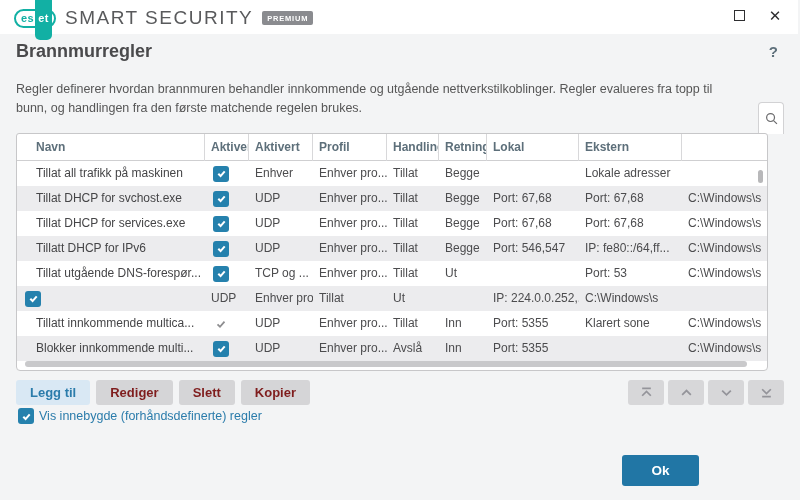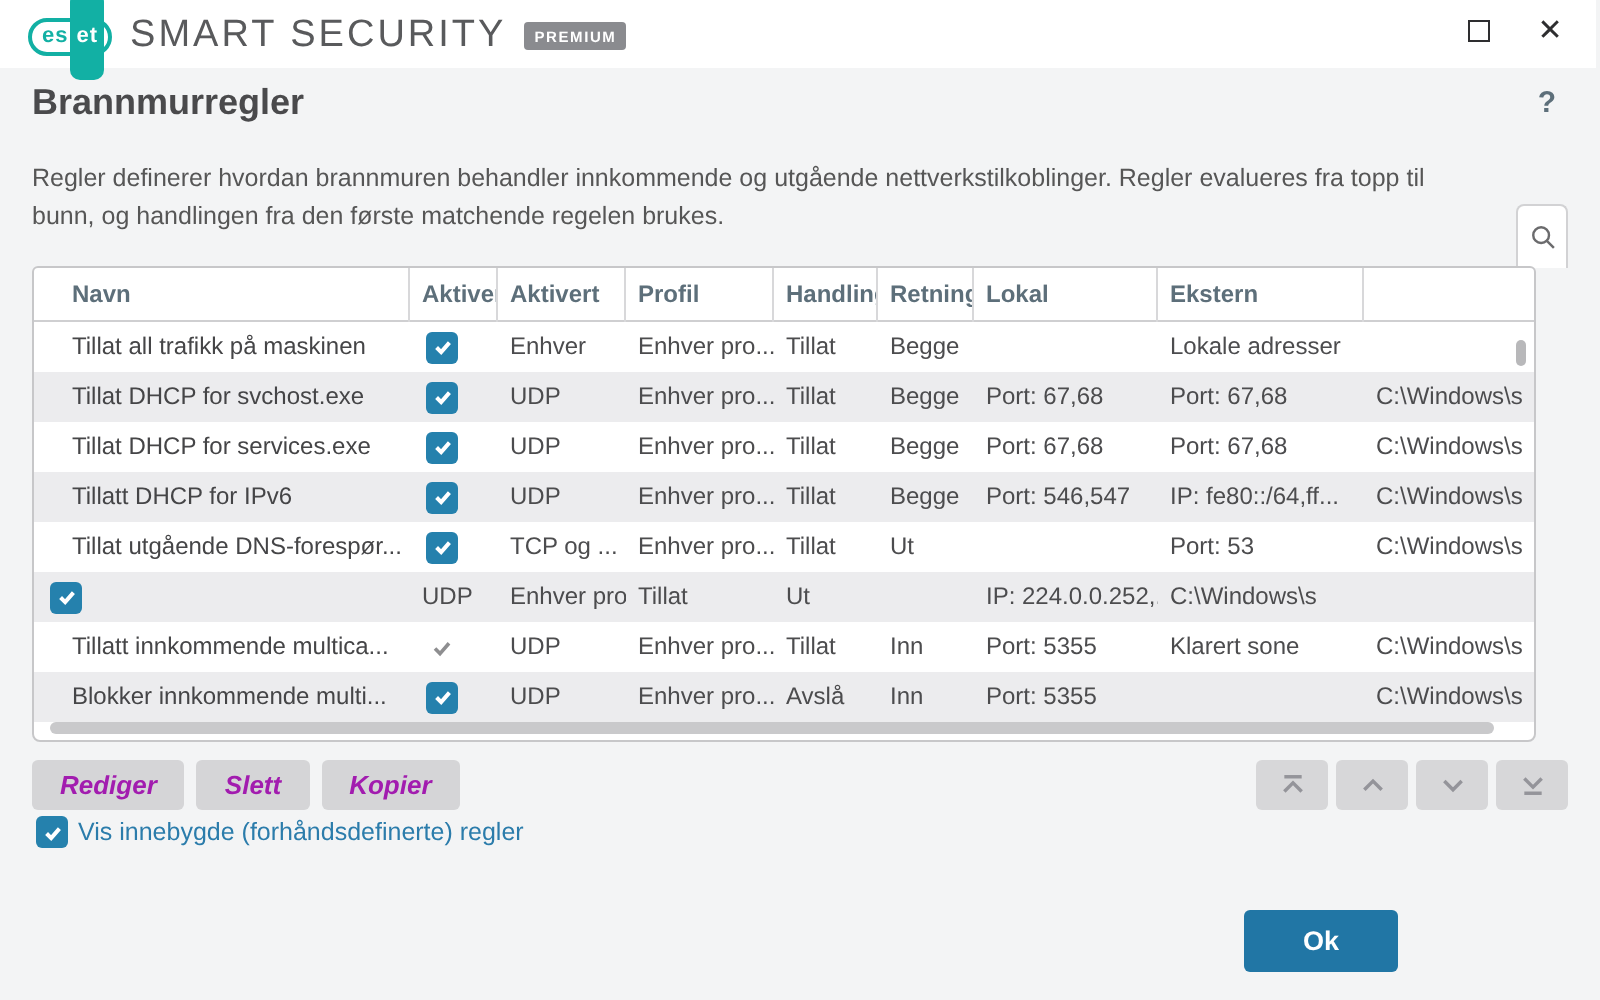--- a/index.html
+++ b/index.html
@@ -45,21 +45,21 @@
   .td.c0 { padding-left:19px; color:#454547; }
   .cbx { display:inline-flex; width:16px; height:16px; background:#2581ad; border-radius:3px; align-items:center; justify-content:center; vertical-align:middle; margin-left:2px; }
   .cbx svg { width:11px; height:11px; stroke:#fff; stroke-width:2.2; fill:none; }
   .graycheck { width:12px; height:12px; stroke:#8e8e90; stroke-width:1.8; fill:none; vertical-align:middle; margin-left:4px; }
   .vscroll { position:absolute; right:4px; top:36px; width:5px; height:13px; background:#b8b8ba; border-radius:3px; }
   .hscroll { position:absolute; left:8px; bottom:3px; width:722px; height:6px; background:#c9c9cb; border-radius:3px; }
   
   .actions { position:absolute; left:16px; top:380px; display:flex; gap:6px; }
   .btn { height:25px; border-radius:3px; font-size:13px; font-weight:600; display:inline-flex; align-items:center; justify-content:center; padding:0 14px; font-family:"Liberation Sans", sans-serif; }
   .btn-add { background:#d9e8f4; color:#2b7cab; }
-  .btn-disabled { background:#d5d5d7; color:#a21caf;font-style:italic; }
+  .btn-disabled { background:#d5d5d7; color:#7f1d1d; }
   .reorder { position:absolute; right:16px; top:380px; display:flex; gap:4px; }
   .rbtn { width:36px; height:25px; background:#d7d7d9; border-radius:3px; display:inline-flex; align-items:center; justify-content:center; }
   .rbtn svg { stroke:#94949a; stroke-width:1.6; fill:none; }
   
   .builtin { position:absolute; left:16px; top:408px; display:flex; align-items:center; gap:5px; }
   .builtin-label { color:#2b7cab; font-size:12.5px; }
   
   .btn-ok { position:absolute; left:622px; top:455px; width:77px; height:31px; background:#2176a5; color:#fff; font-size:13.5px; font-weight:600; border-radius:3px; display:flex; align-items:center; justify-content:center; }
   .btn-cancel { position:absolute; left:713px; top:455px; width:77px; height:40px; background:#dbe7ef; color:#2b7cab; font-size:19px; font-weight:600; border-radius:3px; display:flex; align-items:center; justify-content:center;margin-top:47px; }
 </style>
@@ -225,20 +225,21 @@
         <div class="td c6">Port: 5355</div>
         <div class="td c7"></div>
         <div class="td c8">C:\Windows\s</div>
       </div>
     </div>
   <div class="vscroll"></div>
   <div class="hscroll"></div>
 </div>
 
 <div class="actions">
+  <span class="btn btn-add">Legg til</span>
   <span class="btn btn-disabled">Rediger</span>
   <span class="btn btn-disabled">Slett</span>
   <span class="btn btn-disabled">Kopier</span>
 </div>
 
 <div class="reorder">
   <span class="rbtn">
       <svg width="13" height="13" viewBox="0 0 12 12">
         <path d="M2 2.2 H10"></path>
         <path d="M2 9 L6 5 L10 9"></path>

